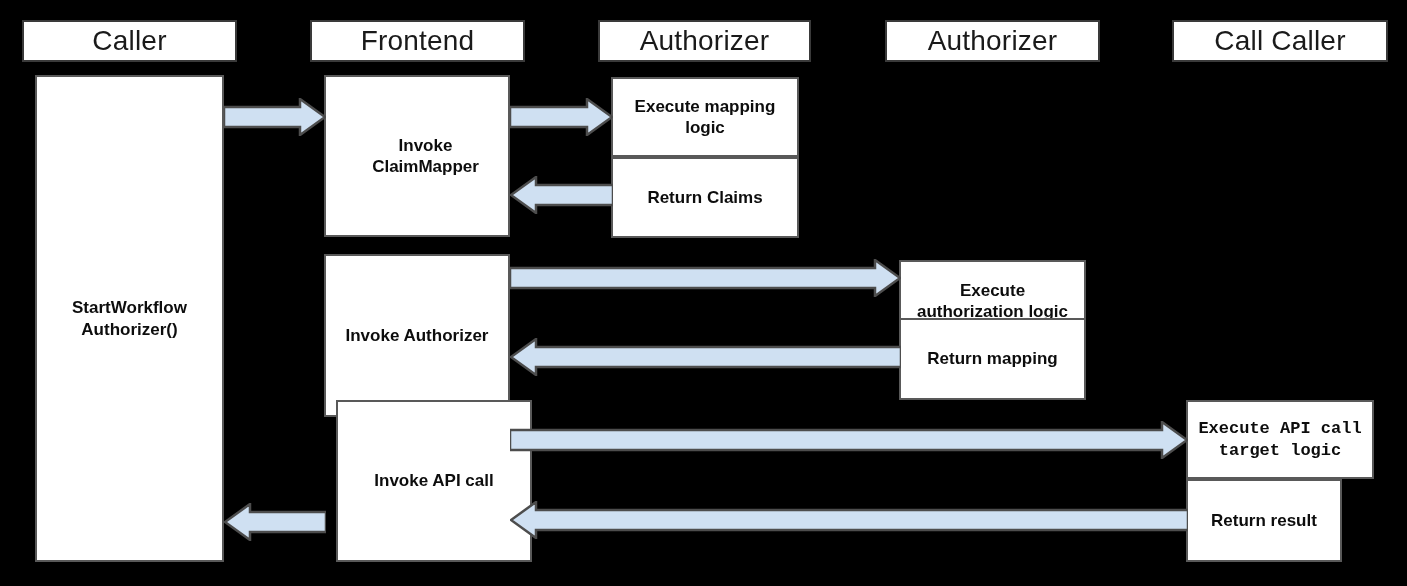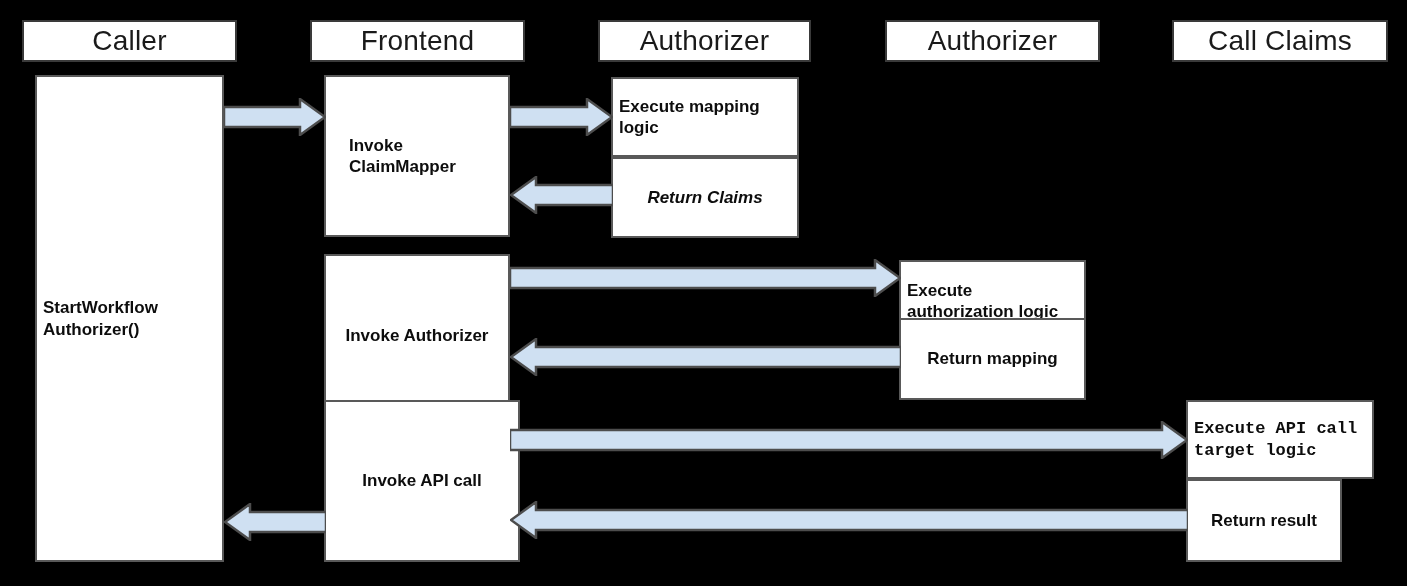--- a/index.html
+++ b/index.html
@@ -31,20 +31,21 @@
     letter-spacing: 0.2px;
   }
   .act-box {
     position: absolute;
     background: #ffffff;
     border: 2px solid #595959;
     box-sizing: border-box;
     display: flex;
     align-items: center;
     justify-content: center;
+    text-align: center;
     color: #0d0d0d;
     font-size: 17px;
     font-weight: bold;
     line-height: 1.25;
     padding: 2px 6px;
   }
   .arrow {
     position: absolute;
     display: block;
   }
@@ -52,29 +53,29 @@
 </style>
 </head>
 <body>
 
 <div id="canvas">
   <div id="headers-layer">
       <div class="lifeline-header" style="left: 22px; top: 20px; width: 215px; height: 42px;">Caller</div>
       <div class="lifeline-header" style="left: 310px; top: 20px; width: 215px; height: 42px;">Frontend</div>
       <div class="lifeline-header" style="left: 598px; top: 20px; width: 213px; height: 42px;">Authorizer</div>
       <div class="lifeline-header" style="left: 885px; top: 20px; width: 215px; height: 42px;">Authorizer</div>
-      <div class="lifeline-header" style="left: 1172px; top: 20px; width: 216px; height: 42px;">Call Claims</div>
+      <div class="lifeline-header" style="left: 1172px; top: 20px; width: 216px; height: 42px;">Call Caller</div>
     </div>
   <div id="activations-layer">
       <div class="act-box" style="left: 35px; top: 75px; width: 189px; height: 487px;">StartWorkflow Authorizer()</div>
       <div class="act-box" style="left: 324px; top: 75px; width: 186px; height: 162px; padding-left: 23px;">Invoke ClaimMapper</div>
       <div class="act-box" style="left: 324px; top: 254px; width: 186px; height: 163px;">Invoke Authorizer</div>
-      <div class="act-box" style="left: 324px; top: 400px; width: 196px; height: 162px;">Invoke API call</div>
+      <div class="act-box" style="left: 336px; top: 400px; width: 196px; height: 162px;">Invoke API call</div>
       <div class="act-box" style="left: 611px; top: 77px; width: 188px; height: 80px;">Execute mapping logic</div>
-      <div class="act-box" style="left: 611px; top: 157px; width: 188px; height: 81px; font-style: italic;">Return Claims</div>
+      <div class="act-box" style="left: 611px; top: 157px; width: 188px; height: 81px;">Return Claims</div>
       <div class="act-box" style="left: 899px; top: 236px; width: 187px; height: 82px; margin-top: 24px;">Execute authorization logic</div>
       <div class="act-box" style="left: 899px; top: 318px; width: 187px; height: 82px;">Return mapping</div>
       <div class="act-box" style="left: 1186px; top: 400px; width: 188px; height: 79px; font-family: Liberation Mono, monospace;">Execute API call target logic</div>
       <div class="act-box" style="left: 1186px; top: 479px; width: 156px; height: 83px;">Return result</div>
     </div>
   <div id="arrows-layer">
       <div class="arrow" style="left: 224px; top: 98px; width: 102px; height: 38px;">
         <svg viewBox="0 0 102 38" preserveAspectRatio="none">
           <polygon points="0.0,8.9 76.0,8.9 76.0,1.0 101.0,19.0 76.0,37.0 76.0,29.1 0.0,29.1" fill="#cfe0f2" stroke="#4d4d4d" stroke-width="2.5" stroke-linejoin="miter"></polygon>
         </svg>

